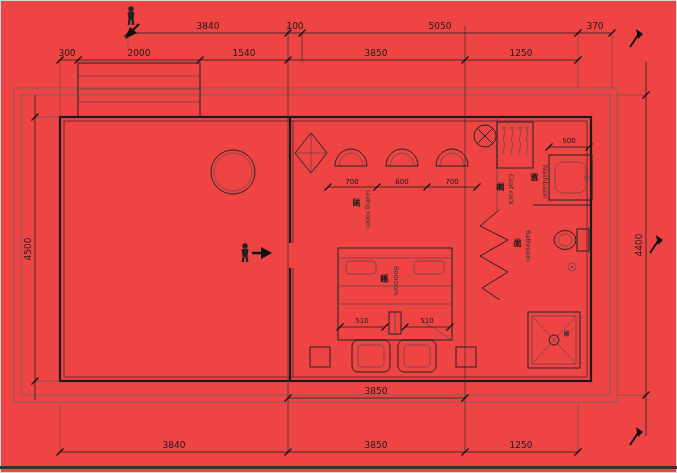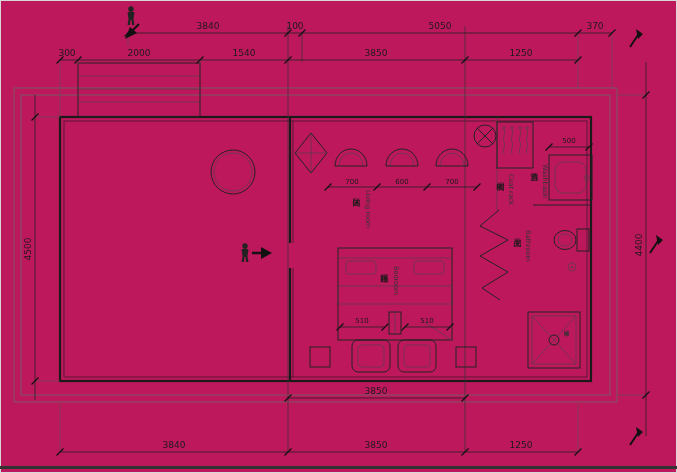--- a/index.html
+++ b/index.html
@@ -1,17 +1,17 @@
 <!DOCTYPE html>
 <html><head>
 <meta charset="utf-8">
 <style>
   html,body{margin:0;padding:0;background:#fff;}
   .page{
-    position:relative;width:677px;height:473px;background:#be185d;
+    position:relative;width:677px;height:473px;background:#ef4444;
     font-family:"DejaVu Sans",sans-serif;overflow:hidden;
     box-shadow:inset 0 0 0 1px #d8d8d8;
   }
   svg{position:absolute;left:0;top:0;}
   text{fill:#1a1a1a;font-family:"DejaVu Sans",sans-serif;}
   .dim{font-size:9px;text-anchor:middle;}
   .dimsm{font-size:7px;text-anchor:middle;}
   .vt{writing-mode:vertical-rl;text-orientation:mixed;font-size:8px;}
   .vten{writing-mode:vertical-rl;text-orientation:mixed;font-size:6.5px;fill:#333;}
   .vtsm{writing-mode:vertical-rl;text-orientation:mixed;font-size:5.5px;fill:#333;}

